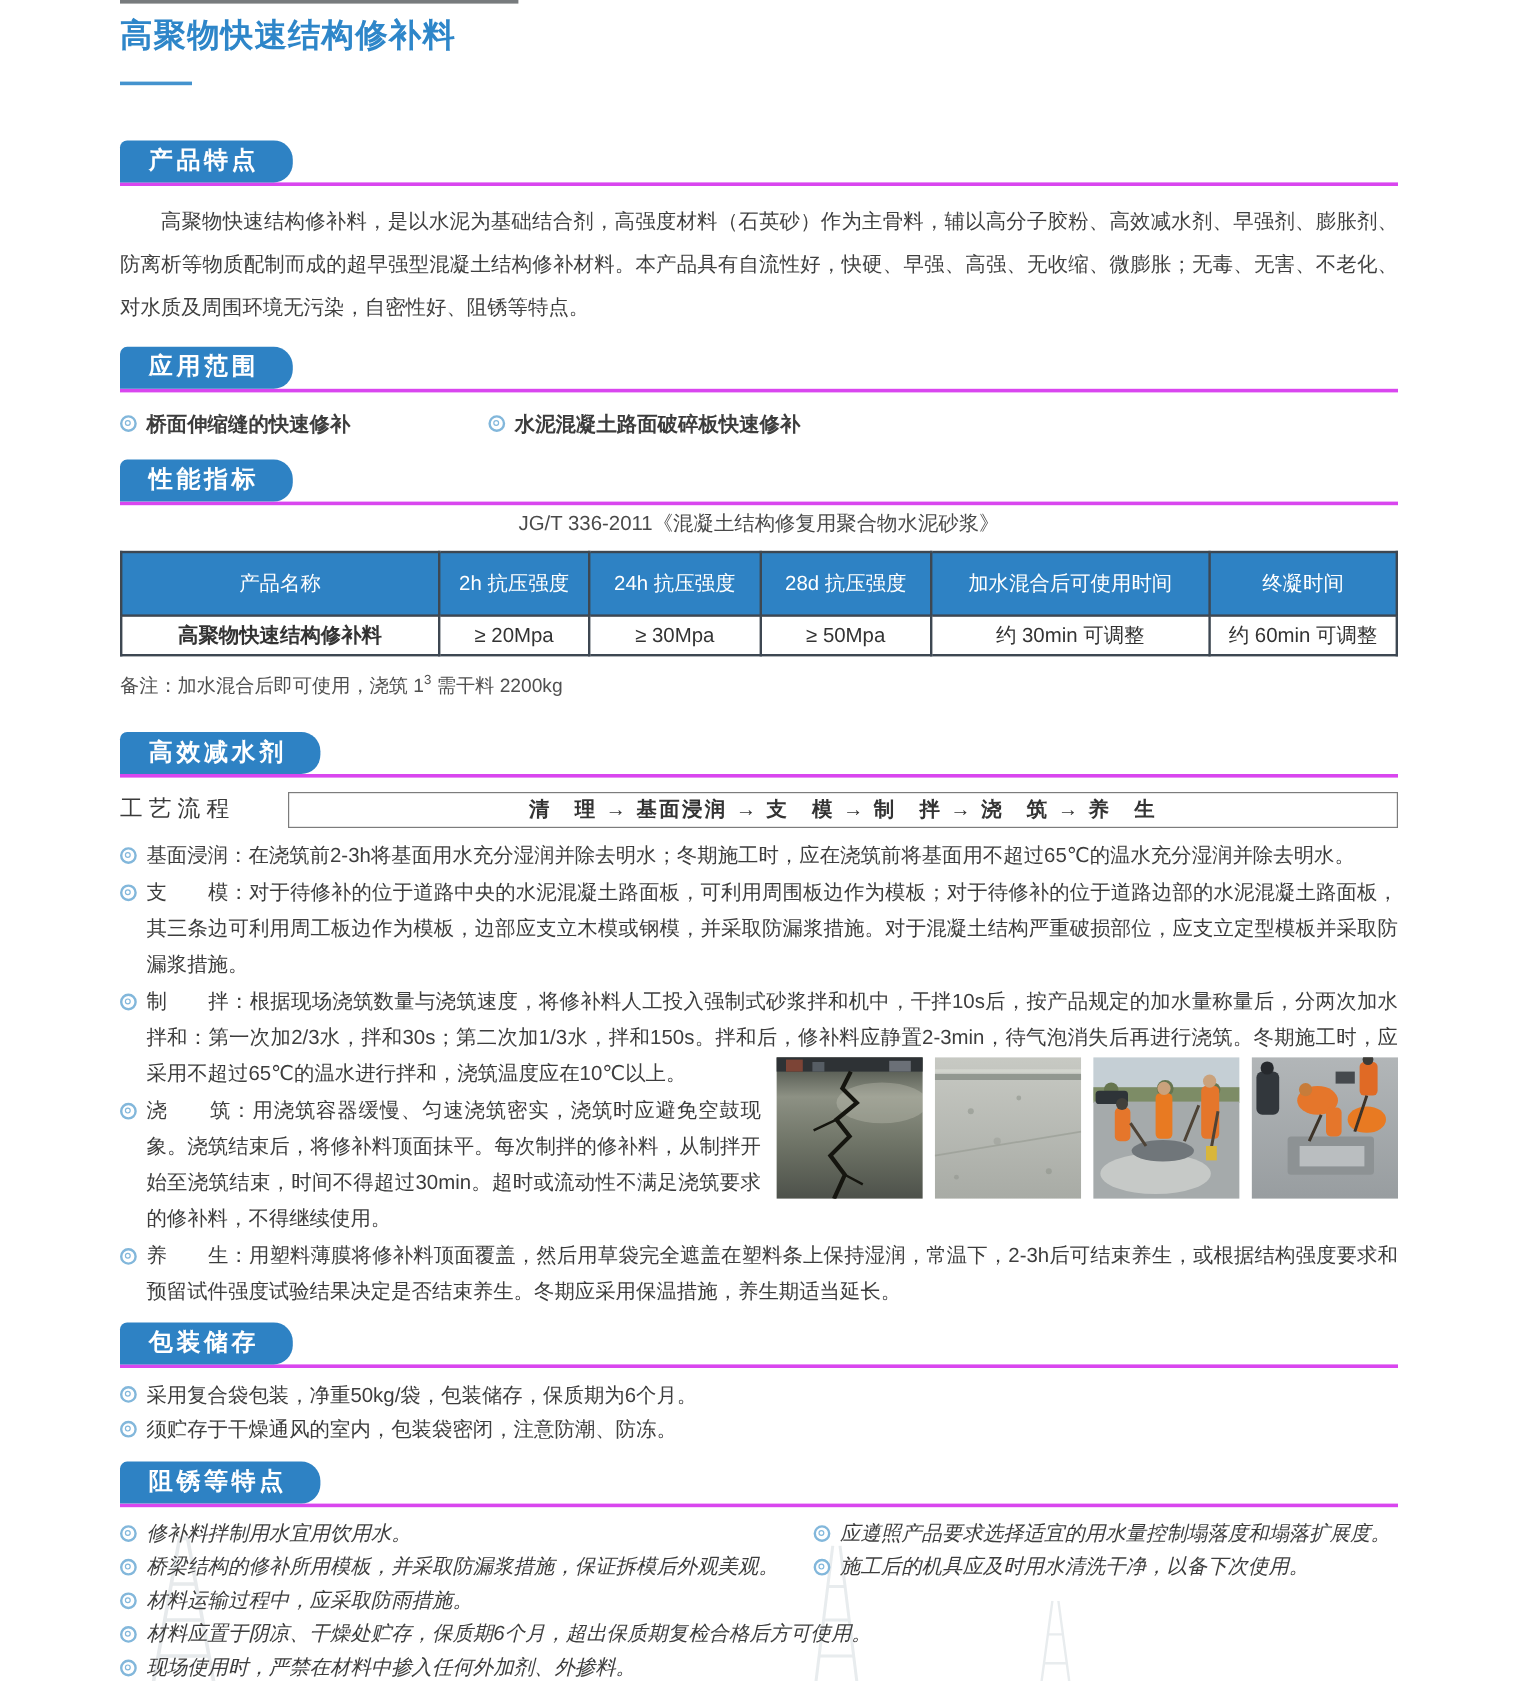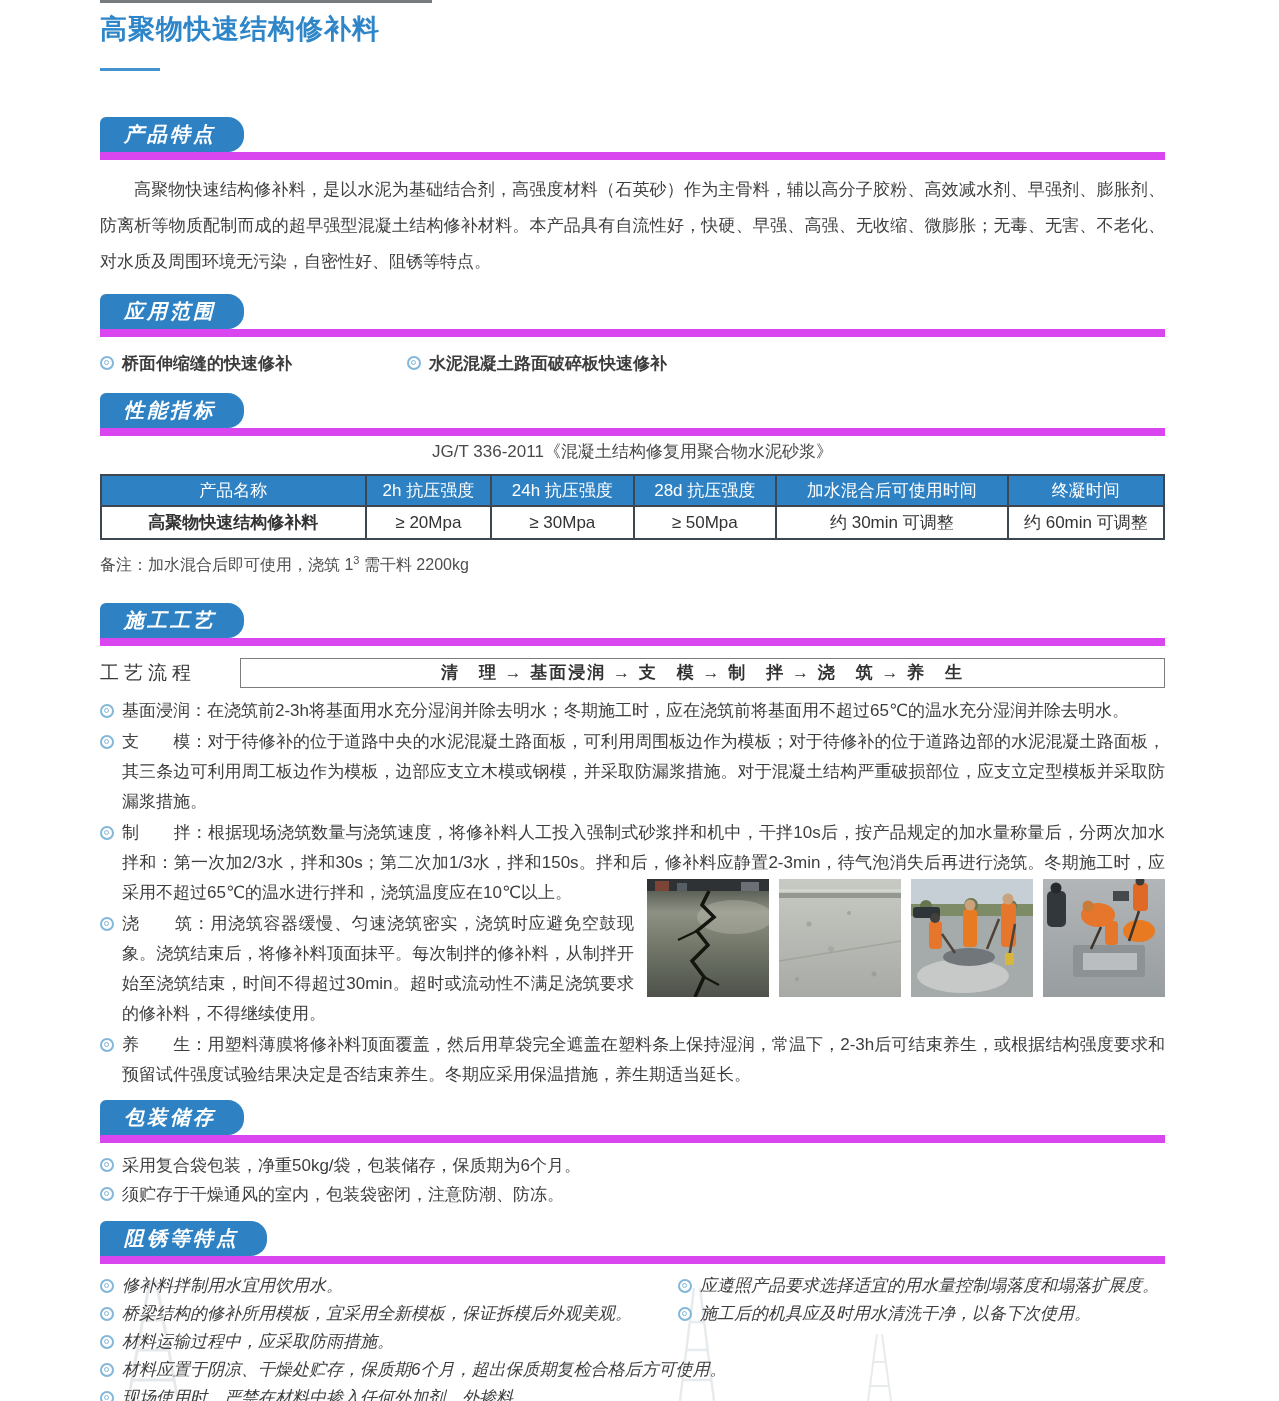--- a/index.html
+++ b/index.html
@@ -10,21 +10,21 @@
     color:#3d3d3d;
   }
   .top-sliver{position:absolute;left:100px;top:0;width:332px;height:3px;background:#4a4f52;opacity:.75;}
   .page{position:relative;z-index:1;box-sizing:border-box;width:1279px;padding:12px 114px 0 100px;}
 
   
   .doc-title{font-size:27px;font-weight:700;color:#2e86c9;letter-spacing:1px;line-height:34px;}
   .title-underline{width:60px;height:3px;background:#4493ce;margin-top:22px;}
 
   
-  .sec-head{border-bottom:8px solid #d946ef;line-height:0;font-style:italic;}
+  .sec-head{border-bottom:3px solid #d946ef;line-height:0;}
   .sec-tab{
     display:inline-block;background:#2e82c4;color:#fff;
     font-size:20px;font-weight:700;letter-spacing:3px;
     line-height:26px;padding:4px 28px 5px 24px;
     border-radius:6px 16px 16px 0;vertical-align:bottom;
   }
   .mt-features{margin-top:46px;}
   .mt-application{margin-top:14px;}
   .mt-performance{margin-top:16px;}
   .mt-process{margin-top:26px;}
@@ -49,21 +49,21 @@
   .app-items{margin-top:14px;display:flex;font-weight:bold;}
   .app-items .bullet{font-size:17px;line-height:26px;}
   .app-items .bullet .ring-icon{margin-top:5px;}
   .app-items .bullet:first-child{width:307px;}
 
   
   .standard-line{margin-top:4px;text-align:center;font-size:17px;color:#4a4a4a;line-height:24px;}
   table.perf{width:100%;border-collapse:collapse;margin-top:10px;table-layout:fixed;}
   table.perf th{
     background:#2e82c4;color:#fff;font-size:17px;font-weight:400;
-    border:2px solid #3d4752;padding:3px 2px;line-height:23px;
+    border:2px solid #3d4752;padding:14px 2px;line-height:23px;
   }
   table.perf td{
     border:2px solid #3d4752;padding:3px 2px;font-size:17px;color:#333;
     text-align:center;line-height:25px;
   }
   table.perf td.prod{font-weight:700;}
   .note-line{margin-top:8px;font-size:16px;color:#4f4f4f;line-height:24px;}
   .note-line sup{font-size:11px;}
 
   
@@ -183,21 +183,21 @@
       <td>≥ 50Mpa</td>
       <td>约 30min 可调整</td>
       <td>约 60min 可调整</td>
     </tr>
   </tbody>
     </table>
 
   <div class="note-line"><span>备注：加水混合后即可使用，浇筑 1</span><sup>3</sup><span> 需干料 2200kg</span></div>
 
   <div class="sec-head mt-process">
-    <span class="sec-tab">施工工艺</span>
+    <span class="sec-tab">高效减水剂</span>
   </div>
 
   <div class="flow-row">
     <span class="flow-label">工艺流程</span>
     <span class="flow-box">清　理 → 基面浸润 → 支　模 → 制　拌 → 浇　筑 → 养　生</span>
   </div>
 
   <div class="process-steps">
 
     <div class="photo-strip">
@@ -330,21 +330,21 @@
         <span>修补料拌制用水宜用饮用水。</span>
       </div>
       <div class="note-cell-right bullet">
         <span class="ring-icon"></span>
         <span>应遵照产品要求选择适宜的用水量控制塌落度和塌落扩展度。</span>
       </div>
     </div>
     <div class="note-row">
       <div class="note-cell-left bullet">
         <span class="ring-icon"></span>
-        <span>桥梁结构的修补所用模板，宜采用全新模板，保证拆模后外观美观。</span>
+        <span>桥梁结构的修补所用模板，并采取防漏浆措施，保证拆模后外观美观。</span>
       </div>
       <div class="note-cell-right bullet">
         <span class="ring-icon"></span>
         <span>施工后的机具应及时用水清洗干净，以备下次使用。</span>
       </div>
     </div>
     <div class="note-row">
       <div class="bullet">
         <span class="ring-icon"></span>
         <span>材料运输过程中，应采取防雨措施。</span>

